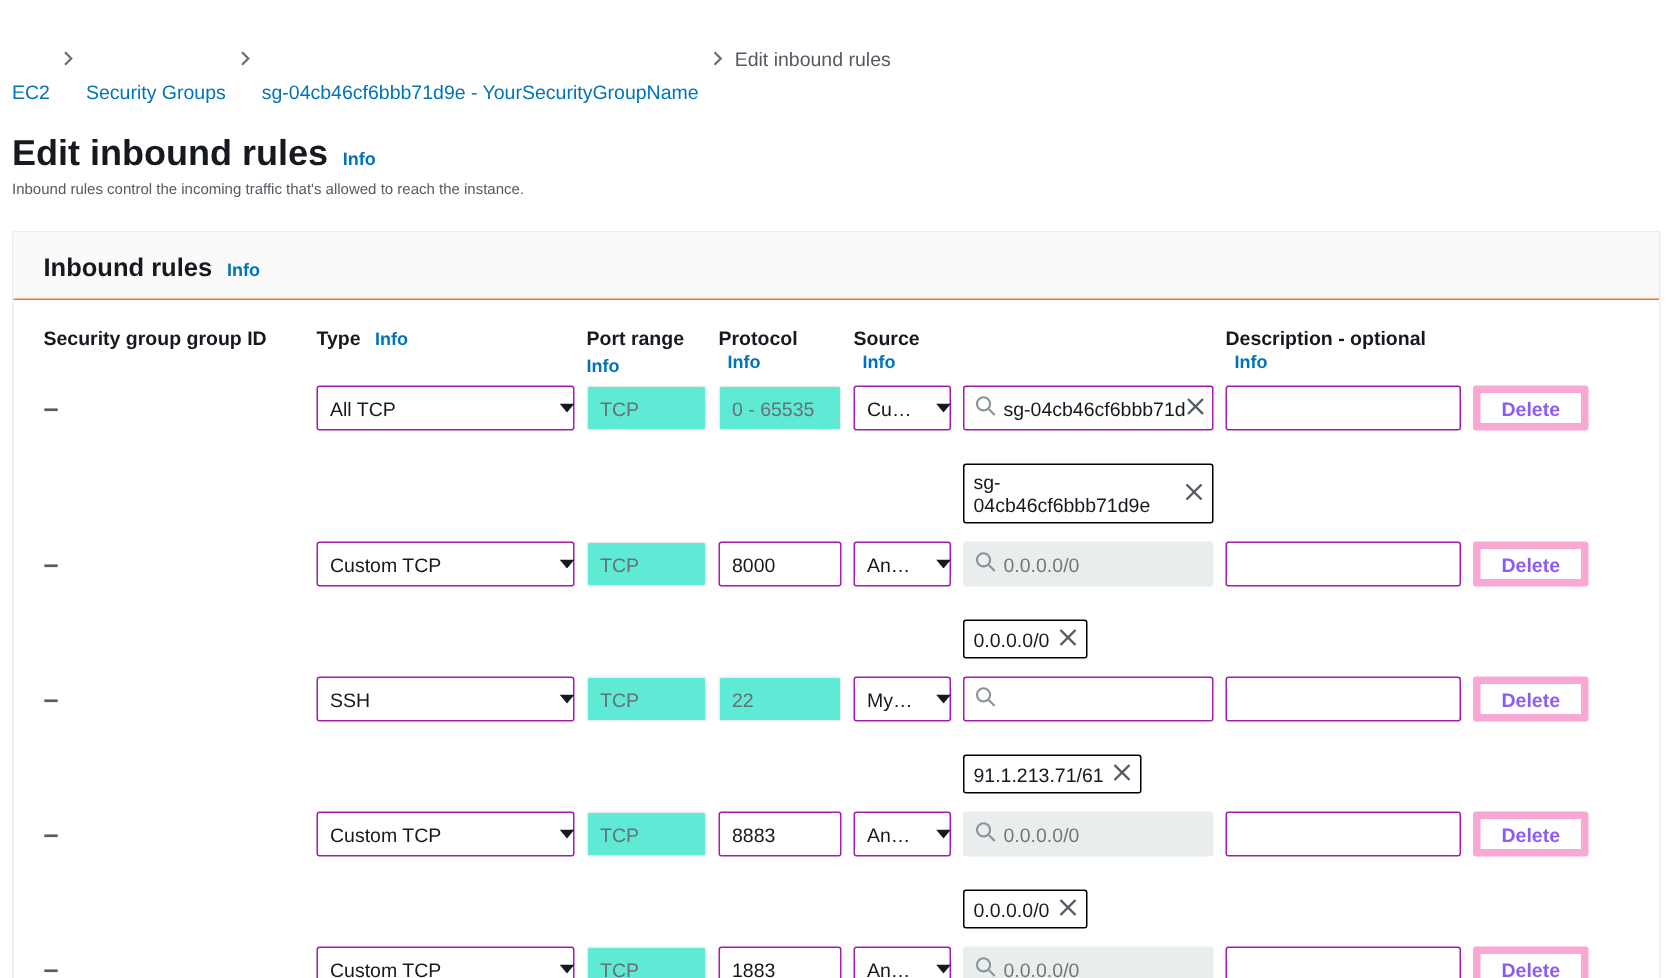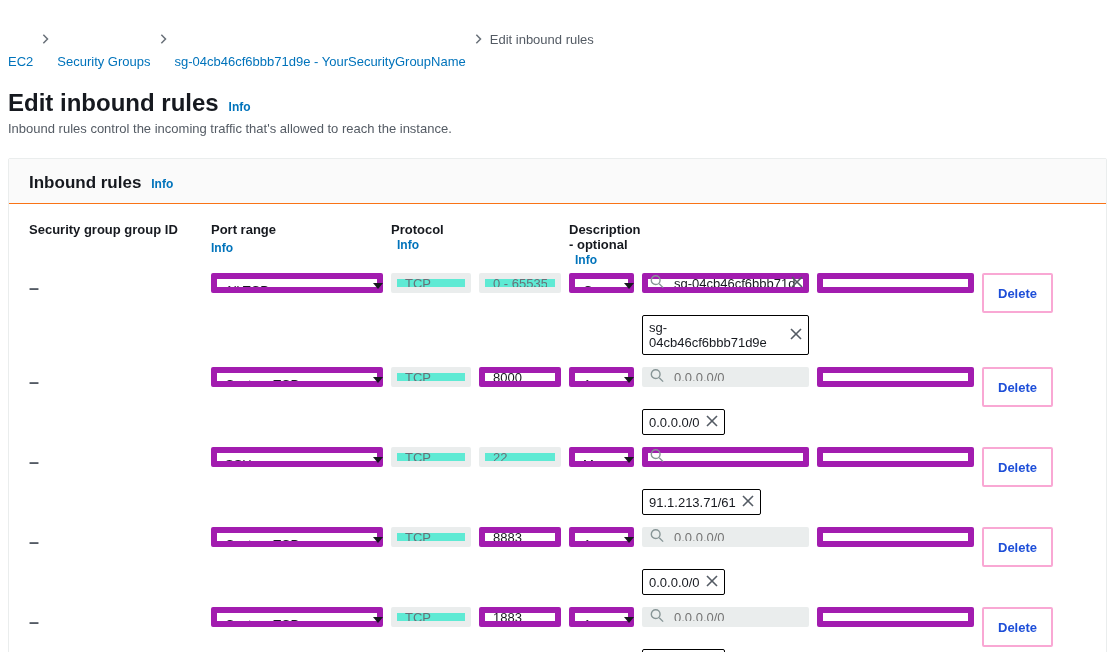--- a/index.html
+++ b/index.html
@@ -6,54 +6,54 @@
     body { font-family: "Amazon Ember", "Helvetica Neue", Arial, sans-serif; font-size: 14px; color: #16191f; background: #fff; }
 
     .breadcrumb { display: flex; align-items: center; gap: 8px; padding: 10px 8px; font-size: 13px; }
     .breadcrumb a { color: #0073bb; text-decoration: none; margin-top: 44px; }
     .breadcrumb-sep { color: #687078; }
     .breadcrumb-current { color: #545b64; font-weight: 500; }
 
     .page-header { padding: 10px 8px 8px; }
     .page-title { font-size: 24px; font-weight: 700; display: inline; }
     .info-link { color: #0073bb; font-size: 12px; font-weight: 700; margin-left: 6px; cursor: pointer; }
-    .page-desc { font-size: 13px; color: #545b64; margin-top: 4px; }
+    .page-desc { font-size: 10px; color: #545b64; margin-top: 4px; }
 
     .panel { border: 1px solid #eaeded; border-radius: 2px; margin: 14px 8px; background: #fff; }
     .panel-header { padding: 14px 20px 10px; border-bottom: 1px solid #f97316; background: #fafafa; }
     .panel-title { font-size: 17px; font-weight: 700; display: inline; }
 
     .rules-body { padding: 12px 20px 18px; }
 
     .cols { display: grid; grid-template-columns: 182px 180px 88px 90px 73px 175px 165px 70px; gap: 0; align-items: start; }
     .header-row .th { font-weight: 700; font-size: 13px; padding: 6px 6px 6px 0; }
     .header-row .info-link { font-weight: 700; }
 
     .row { margin-bottom: 12px; }
     .row-inner { display: grid; grid-template-columns: 182px 180px 88px 90px 73px 175px 165px 70px; gap: 0; align-items: start; }
 
     .cell { padding-right: 8px; }
     .ruleid { color: #545b64; font-size: 18px; line-height: 30px; font-weight: 700; }
 
     .select-wrap, .text-wrap, .source-wrap, .search-wrap { position: relative; }
 
-    .ctrl { width: 100%; height: 14px; border: 6px solid #a21caf; border-radius: 2px; padding: 4px 8px; font-size: 13px; background: #fff; color: #16191f; }
+    .ctrl { width: 100%; height: 30px; border: 1px solid #a21caf; border-radius: 2px; padding: 4px 8px; font-size: 13px; background: #fff; color: #16191f; }
     .ctrl.disabled { background: #5eead4; color: #687078; border-color: #eaeded; }
     .select-wrap .caret { position: absolute; right: 8px; top: 50%; transform: translateY(-50%); color: #16191f; font-size: 11px; pointer-events: none; }
     .select-wrap .ctrl { padding-right: 24px; text-align: left; overflow: hidden; text-overflow: ellipsis; white-space: nowrap; }
 
     .search-wrap .search-icon { position: absolute; left: 8px; top: 50%; transform: translateY(-50%); color: #879596; font-size: 13px; }
     .search-wrap .ctrl { padding-left: 26px; }
     .search-wrap .close-icon { position: absolute; right: 6px; top: 50%; transform: translateY(-50%); color: #545b64; cursor: pointer; font-size: 14px; }
     .search-wrap .ctrl.disabled { background: #eaeded; color: #545b64; }
 
     .tag { display: inline-flex; align-items: center; border: 1px solid #000000; border-radius: 2px; padding: 4px 6px; font-size: 13px; margin-top: 6px; background: #fff; }
     .tag .close-icon { margin-left: 6px; color: #545b64; cursor: pointer; font-size: 14px; }
 
-    .btn { height: 40px; padding: 0 14px; border: 2px solid #f9a8d4; background: #fff; border-radius: 2px; font-size: 13px; cursor: pointer; font-weight: 700; color: #1d4ed8; }
+    .btn { height: 30px; padding: 0 14px; border: 5px solid #f9a8d4; background: #fff; border-radius: 2px; font-size: 13px; cursor: pointer; font-weight: 700; color: #8b5cf6; }
     .btn.delete { padding: 0 14px; }
 
     .portrange-info { display: block; font-weight: 700; font-size: 12px; color: #0073bb; margin-top: 4px; cursor: pointer; }
   </style>
 </head>
 <body>
 
 <nav class="breadcrumb">
   <a href="#">EC2</a>
   <span class="breadcrumb-sep">
@@ -86,27 +86,35 @@
   <div class="panel-header">
     <span class="panel-title">Inbound rules</span>
     <span class="info-link">Info</span>
   </div>
 
   <div class="rules-body">
 
     <div class="cols header-row">
       <div class="th">Security group group ID</div>
       <div class="th">
+        <span>Type</span>
+        <span class="info-link">Info</span>
+      </div>
+      <div class="th">
         <span>Port range</span>
         <span class="portrange-info">Info</span>
       </div>
       <div class="th">
         <span>Protocol</span>
         <span class="info-link">Info</span>
       </div>
+      <div class="th">
+        <span>Source</span>
+        <span class="info-link">Info</span>
+      </div>
       <div class="th"></div>
       <div class="th">
         <span>Description - optional</span>
         <span class="info-link">Info</span>
       </div>
       <div class="th"></div>
     </div>
 
     <div id="rules-container">
         <div class="row">

